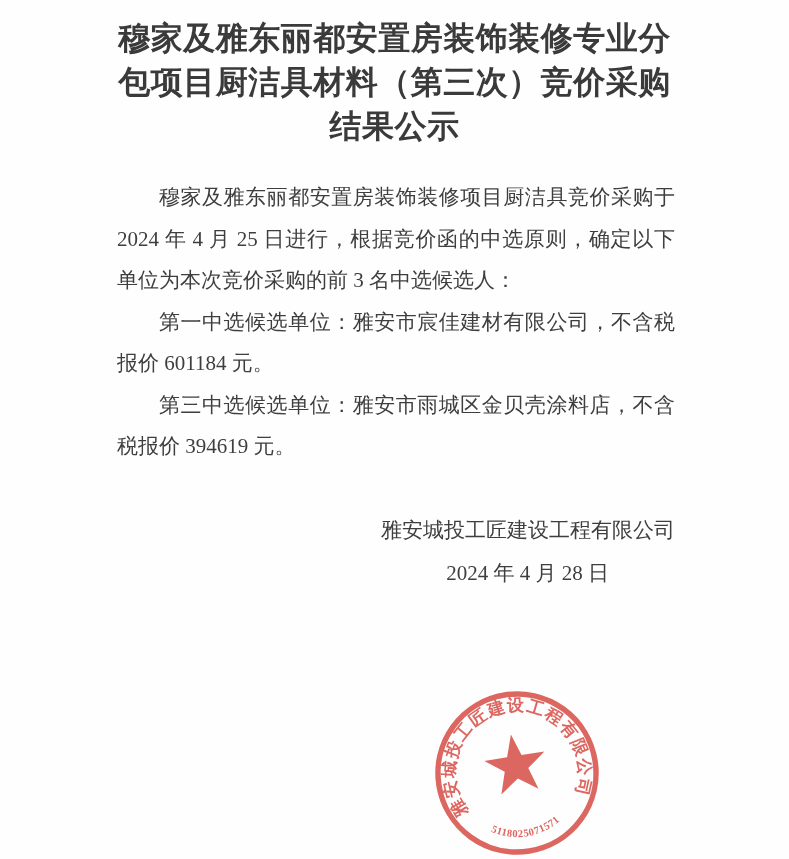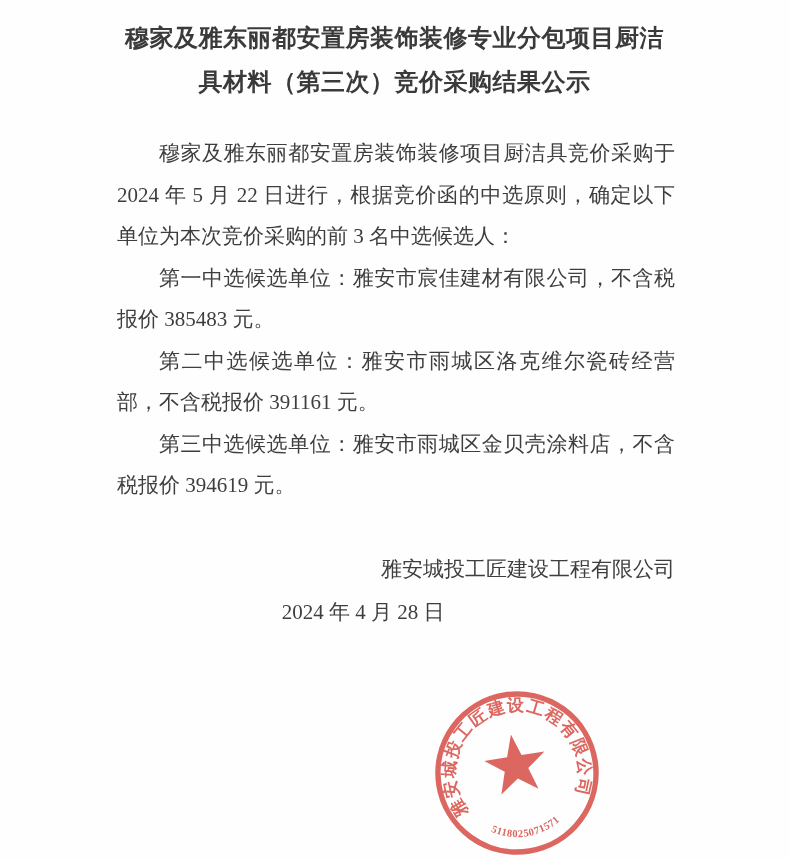--- a/index.html
+++ b/index.html
@@ -16,21 +16,21 @@
     font-family: "Liberation Serif", "DejaVu Serif", serif;
     color: #3e3e3e;
   }
   .content {
     position: relative;
     margin: 0 114px 0 117px; 
   }
   .title {
     margin: 16px auto 0 auto;
     width: 558px;
-    font-size: 24px;
+    font-size: 32px;
     line-height: 44px;
     font-weight: bold;
     text-align: center;
     letter-spacing: 0.5px;
     color: #3a3a3a;
   }
   .body-block {
     margin-top: 29px;
     font-size: 21px;
     line-height: 41.5px;
@@ -47,21 +47,20 @@
     margin-top: 41.5px; 
   }
   .signature {
     margin-top: 41px;
     font-size: 21px;
     line-height: 43px;
     text-align: right;
   }
   .signature .date {
     padding-right: 66px;
-    text-align: center;
   }
   .seal {
     position: absolute;
     left: 432px;
     top: 688px;
     width: 170px;
     height: 170px;
     transform: rotate(-9deg);
     opacity: 0.88;
     mix-blend-mode: multiply;
@@ -84,23 +83,22 @@
   }
 </style>
 </head>
 <body>
 
 <div class="page">
 
   <h1 class="title">穆家及雅东丽都安置房装饰装修专业分包项目厨洁具材料（第三次）竞价采购结果公示</h1>
 
   <div class="content body-block">
-    <p class="para indent">穆家及雅东丽都安置房装饰装修项目厨洁具竞价采购于 2024 年 5 月 22 日进行，根据竞价函的中选原则，确定以下单位为本次竞价采购的前 3 名中选候选人：</p>
-    <p class="para indent">第一中选候选单位：雅安市宸佳建材有限公司，不含税报价 385483 元。</p>
-    <p class="para indent">第二中选候选单位：雅安市雨城区洛克维尔瓷砖经营部，不含税报价 391161 元。</p>
+    <p class="para indent">穆家及雅东丽都安置房装饰装修项目厨洁具竞价采购于 2024 年 4 月 25 日进行，根据竞价函的中选原则，确定以下单位为本次竞价采购的前 3 名中选候选人：</p>
+    <p class="para indent">第一中选候选单位：雅安市宸佳建材有限公司，不含税报价 601184 元。</p>
     <p class="para indent">第三中选候选单位：雅安市雨城区金贝壳涂料店，不含税报价 394619 元。</p>
 
     <div class="signature">
       <div class="company">雅安城投工匠建设工程有限公司</div>
       <div class="date">2024 年 4 月 28 日</div>
     </div>
   </div>
 
   <div class="seal">
     <svg width="170" height="170" viewBox="0 0 170 170">

